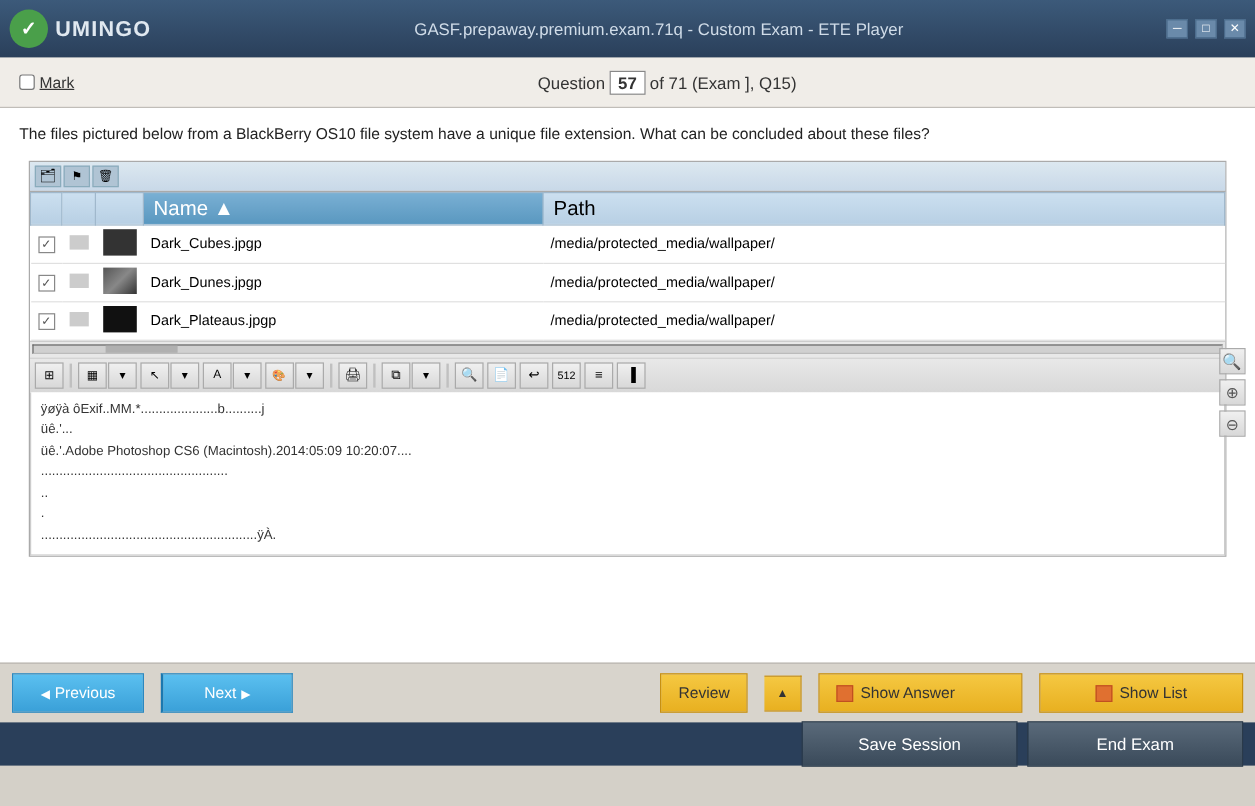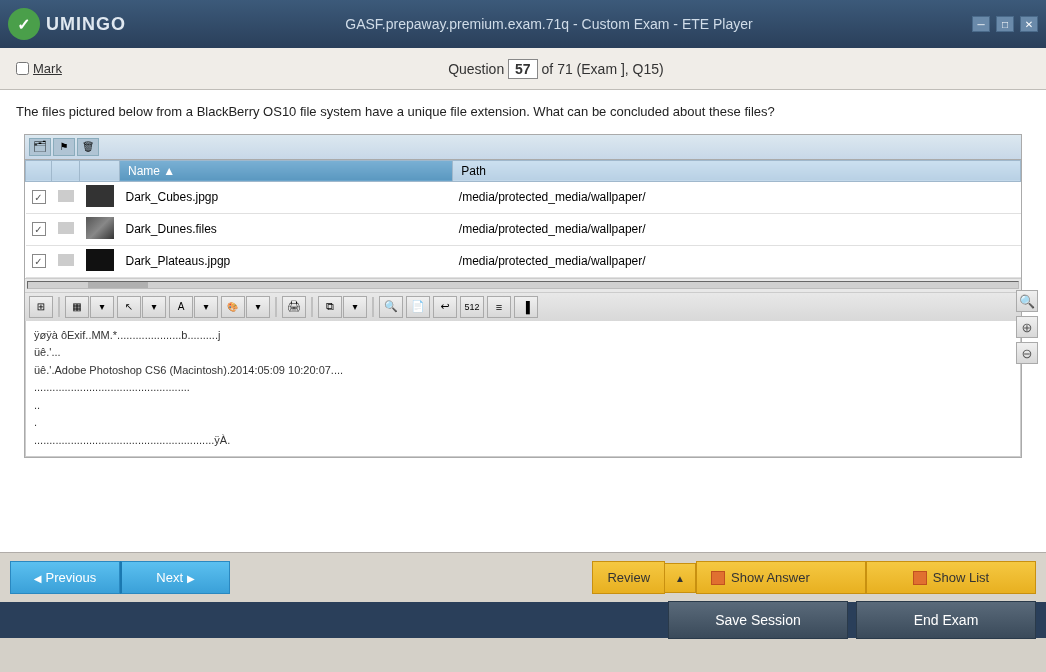--- a/index.html
+++ b/index.html
@@ -113,21 +113,21 @@
       border-collapse: collapse;
       background: white;
       font-size: 12px;
     }
     .fm-table thead th {
       background: linear-gradient(to bottom, #cce0f0, #b8d0e4);
       border: 1px solid #a0b8cc;
       padding: 3px 8px;
       text-align: left;
       font-weight: normal;
-      font-size: 12px;
+      font-size: 17px;
     }
     .fm-table thead th.name-col {
       background: linear-gradient(to bottom, #7ab0d4, #5a98c0);
       color: white;
     }
     .fm-table tbody tr {
       border-bottom: 1px solid #e0e0e0;
     }
     .fm-table tbody td {
       padding: 3px 6px;
@@ -220,21 +220,21 @@
     }
 
     
     .nav-bar {
       background: #d8d4cc;
       border-top: 1px solid #b0aca8;
       height: 50px;
       display: flex;
       align-items: center;
       padding: 0 10px;
-      gap: 0;
+      gap: 14px;
     }
     .btn-prev {
       background: linear-gradient(to bottom, #5bc0f0, #3aa0d8);
       border: 1px solid #2a88c0;
       color: white;
       padding: 8px 18px;
       font-size: 13px;
       cursor: pointer;
       display: flex; align-items: center; gap: 4px;
       min-width: 110px; justify-content: center;
@@ -395,21 +395,21 @@
           <tr>
     <td>
       <div class="fm-checkbox">✓</div>
     </td>
     <td>
       <div class="fm-flag"></div>
     </td>
     <td>
       <div class="fm-thumb fm-thumb-dunes"></div>
     </td>
-    <td>Dark_Dunes.files</td>
+    <td>Dark_Dunes.jpgp</td>
     <td>/media/protected_media/wallpaper/</td>
   </tr>
           <tr>
     <td>
       <div class="fm-checkbox">✓</div>
     </td>
     <td>
       <div class="fm-flag"></div>
     </td>
     <td>

